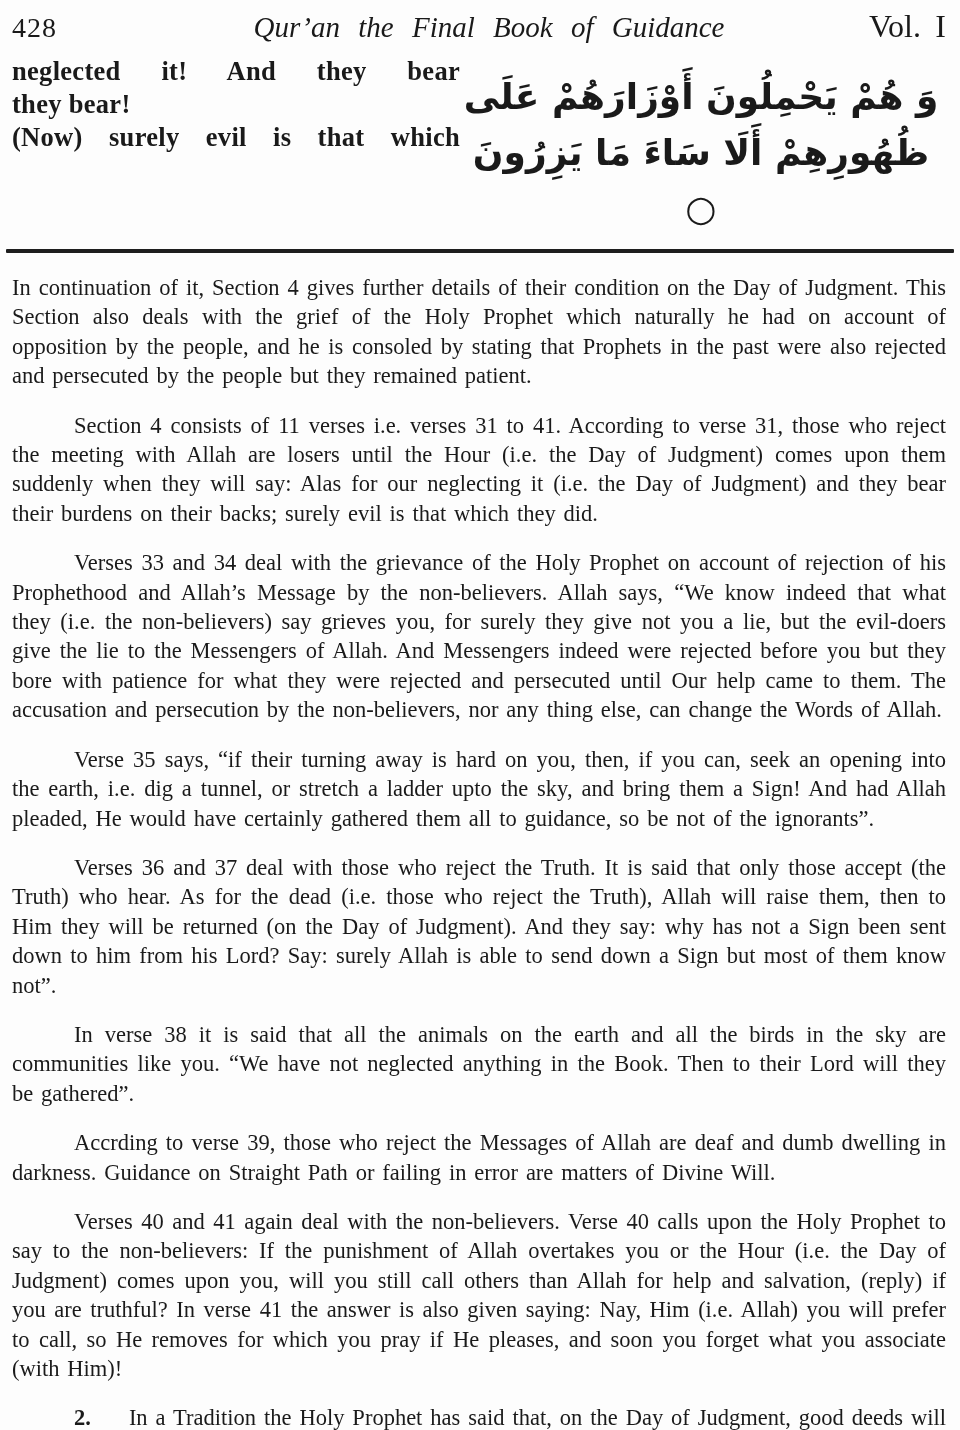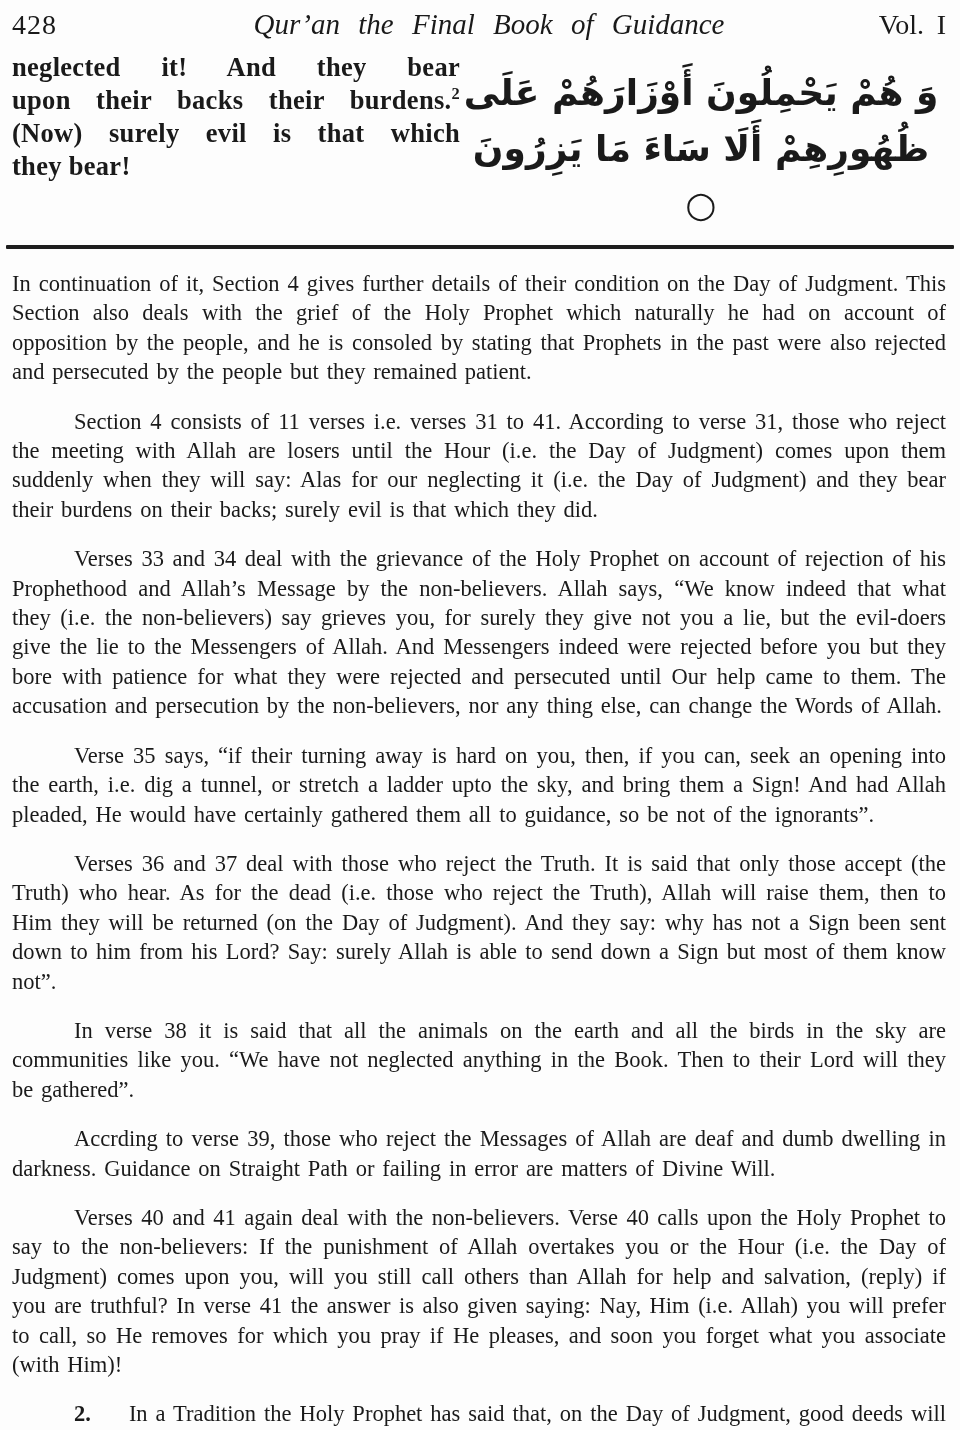--- a/index.html
+++ b/index.html
@@ -11,21 +11,21 @@
     color: var(--ink, #1a1a1a);
     font-family: "Liberation Serif", serif;
     padding: 8px 14px 0 12px;
     overflow: hidden;
     position: relative;
   }
   
   .header { display: flex; align-items: baseline; }
   .h-left  { flex: 1; font-size: 28px; letter-spacing: 1px; }
   .h-center{ flex: 0 1 auto; font-size: 29px; font-style: italic; word-spacing: 0.38em; white-space: nowrap; margin-left: 20px; }
-  .h-right { flex: 1; text-align: right; font-size: 28px; word-spacing: 0.2em; }
+  .h-right { flex: 1; text-align: right; font-size: 32px; word-spacing: 0.2em; }
   
   .verse-section { display: flex; margin-top: 10px; }
   .translation {
     width: 448px;
     font-weight: bold;
     font-size: 26.5px;
     line-height: 33px;
     letter-spacing: 0.3px;
   }
   .t-line { text-align: justify; text-align-last: justify; }
@@ -67,23 +67,22 @@
 
   <div class="header">
     <div class="h-left">428</div>
     <div class="h-center">Qur’an the Final Book of Guidance</div>
     <div class="h-right">Vol. I</div>
   </div>
 
   <div class="verse-section">
     <div class="translation">
       <div class="t-line">neglected it! And they bear</div>
-      <div class="t-line"><span>upon their backs their burdens.</span><sup>2</sup></div>
+      <div class="t-line last">they bear!</div>
       <div class="t-line">(Now) surely evil is that which</div>
-      <div class="t-line last">they bear!</div>
     </div>
     <div class="arabic" dir="rtl">
       <div class="a-line">وَ هُمْ يَحْمِلُونَ أَوْزَارَهُمْ عَلَى</div>
       <div class="a-line">ظُهُورِهِمْ أَلَا سَاءَ مَا يَزِرُونَ ○</div>
     </div>
   </div>
 
   <div class="divider"></div>
 
   <div class="body-text">

